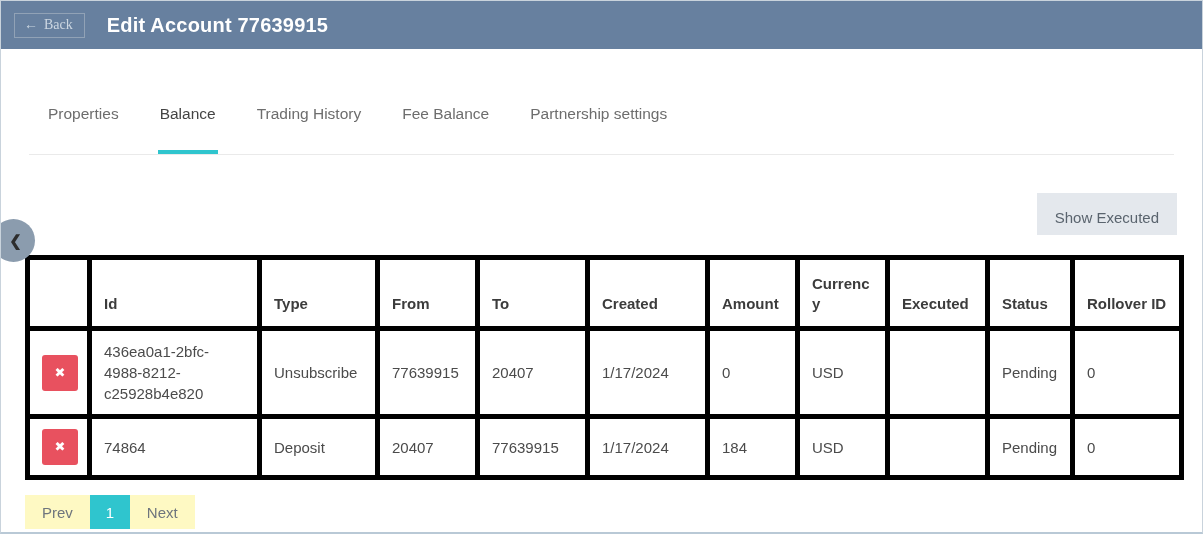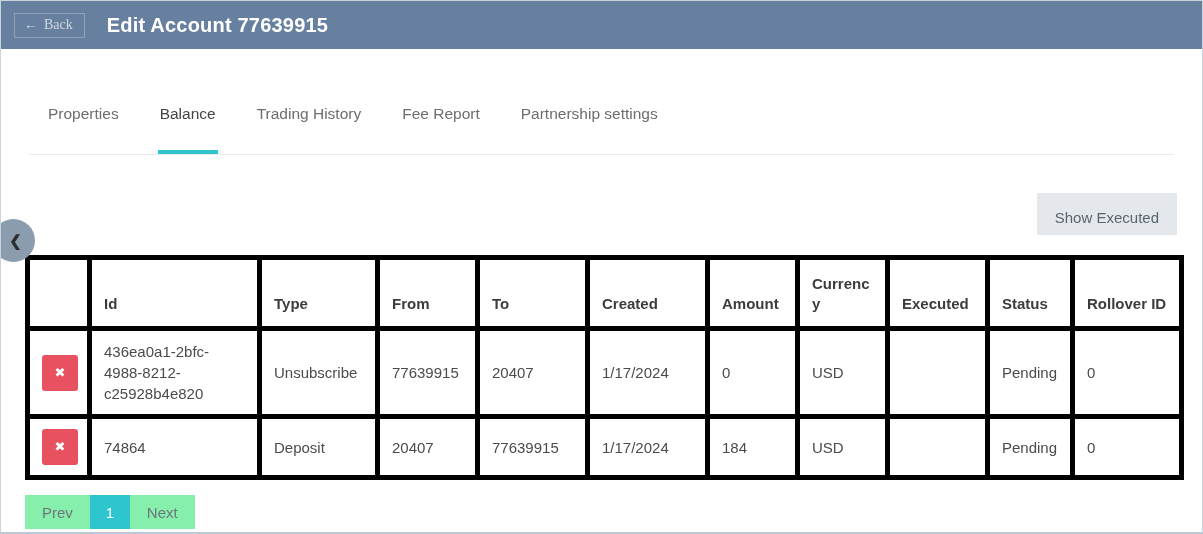--- a/index.html
+++ b/index.html
@@ -100,21 +100,21 @@
     color:#2d2d2d;font-size:15px;font-weight:bold;
     display:flex;align-items:center;justify-content:center;
     padding-left:10px;box-sizing:border-box;
     cursor:pointer;z-index:5;
   }
   
   .pagination{
     display:flex;margin:15px 0 0 24px;
   }
   .pg-btn{
-    background:#86efac;border:none;color:#6e757d;
+    background:#fef9c3;border:none;color:#6e757d;
     font-family:inherit;font-size:15px;
     height:34px;padding:0 17px;cursor:pointer;
   }
   .pg-btn.active{
     background:var(--accent,#2fc5ce);color:#fff;
     min-width:40px;padding:0 12px;
   }
 </style>
 </head>
 <body>
@@ -126,21 +126,21 @@
       <span class="arrow">←</span>
       <span>Back</span>
     </button>
     <div class="page-title">Edit Account 77639915</div>
   </div>
 
   <div class="tabs-wrap">
     <div class="tab">Properties</div>
     <div class="tab active">Balance</div>
     <div class="tab">Trading History</div>
-    <div class="tab">Fee Report</div>
+    <div class="tab">Fee Balance</div>
     <div class="tab">Partnership settings</div>
   </div>
 
   <div class="toolbar">
     <button class="show-executed-btn">Show Executed</button>
   </div>
 
   <button class="collapse-btn">
     <span>❮</span>
   </button>

